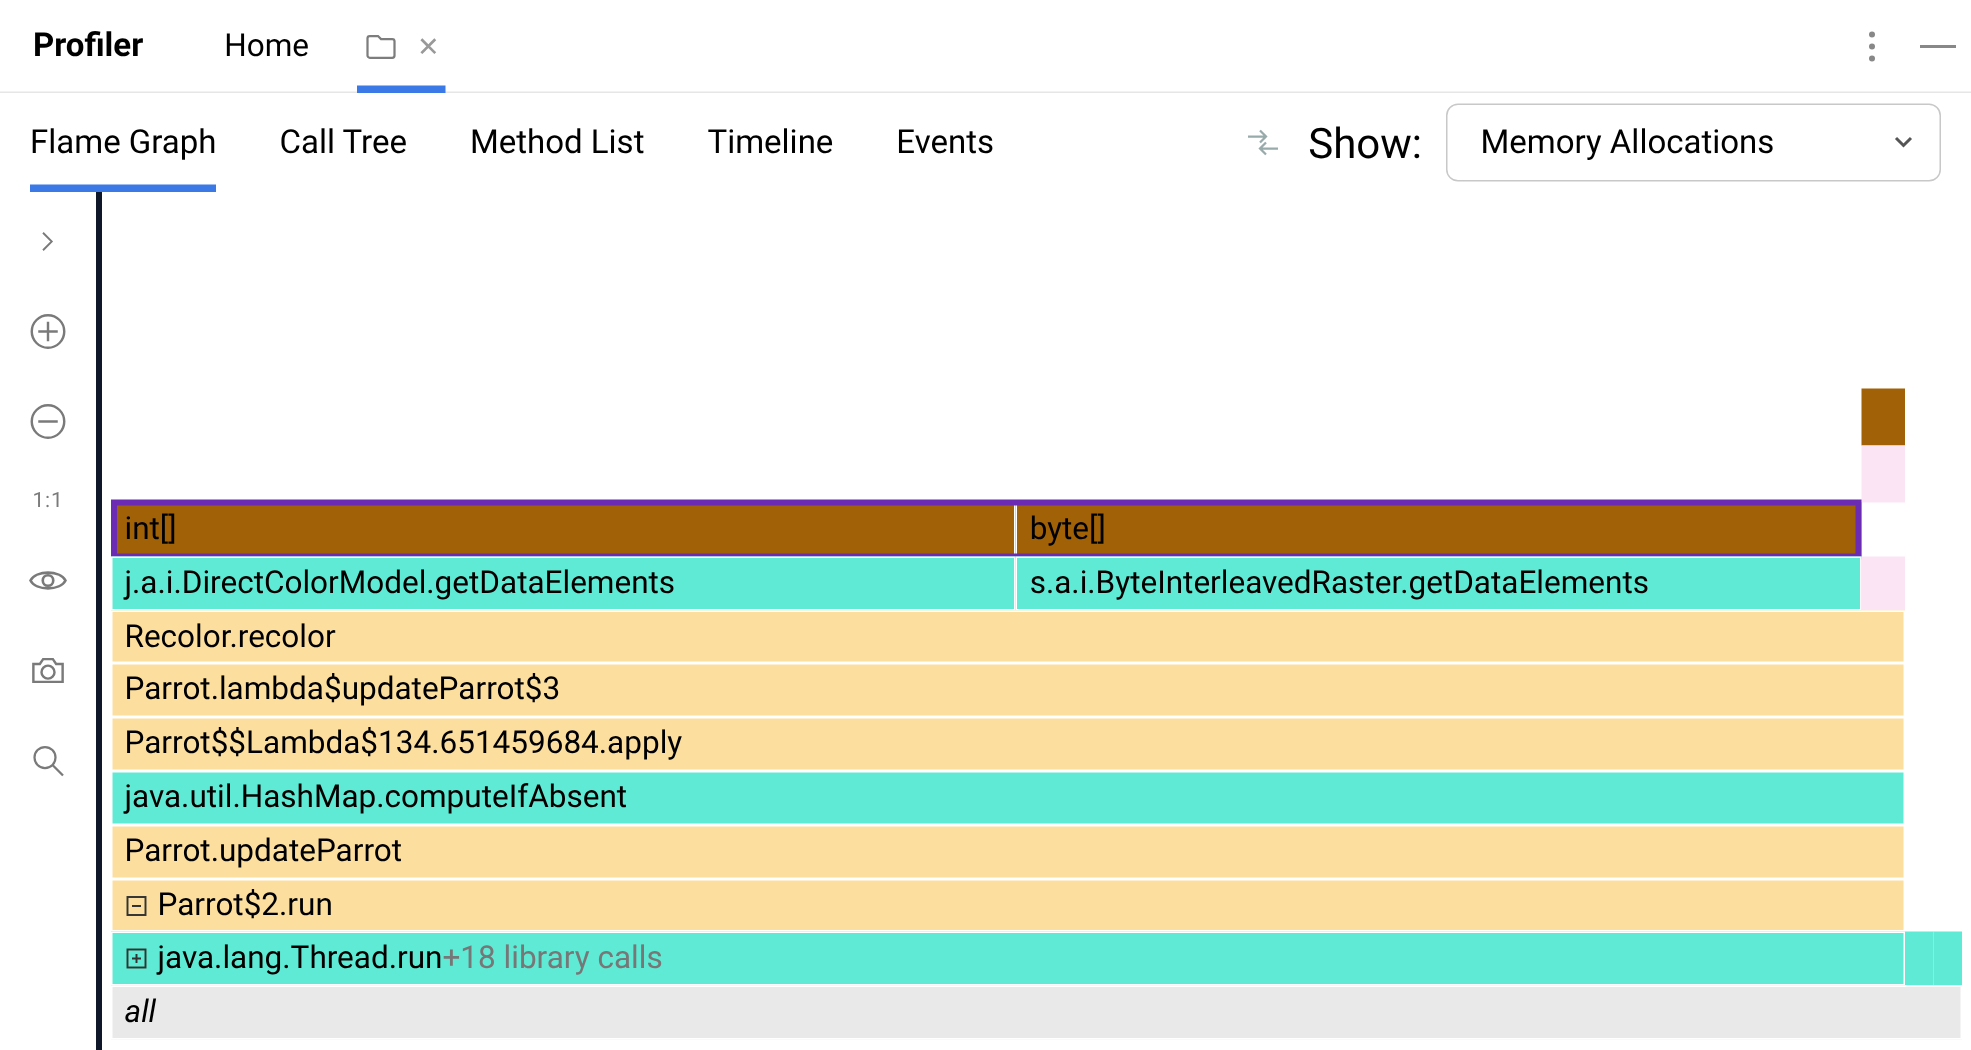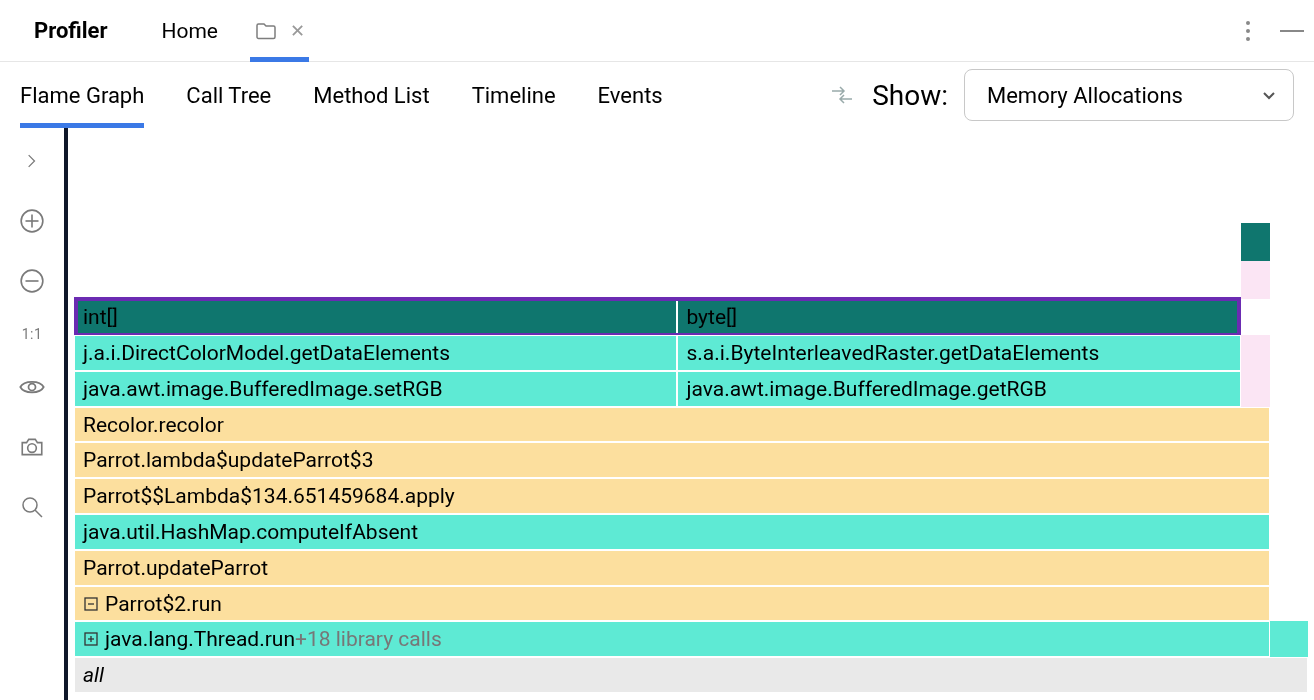--- a/index.html
+++ b/index.html
@@ -12,21 +12,21 @@
   height: 700px;
   overflow: hidden;
 }
 
 
 .topbar {
   display: flex;
   align-items: center;
   height: 62px;
   border-bottom: 1px solid #e6e6e6;
-  padding-left: 34px;
+  padding-left: 22px;
   padding-right: 10px;
 }
 .profiler-label {
   font-weight: 700;
   font-size: 22px;
   margin-right: 50px;
 }
 .tabbar {
   display: flex;
   align-items: center;
@@ -117,21 +117,21 @@
   display: flex;
   align-items: center;
   font-size: 21px;
   overflow: hidden;
   white-space: nowrap;
   cursor: pointer;
 }
 .c-gray  { background: #e9e9e9; }
 .c-lav   { background: #5eead4; text-align: center; }
 .c-amber { background: #fcdf9e; }
-.c-blue  { background: #0f766e; }
+.c-blue  { background: #a16207; }
 .c-pink  { background: #fbe5f4; }
 .expand-icn, .collapse-icn { display: inline-flex; width: 16px; height: 16px; margin-right: 6px; align-items: center; justify-content: center; }
 .expand-icn svg, .collapse-icn svg { width: 16px; height: 16px; stroke: #333; fill: none; stroke-width: 1.3; }
 .suffix { color: #777; }
 .highlight-box {
   position: absolute;
   border: 4px solid #6b2bb2;
   pointer-events: none;
 }
 .strip {
@@ -257,29 +257,20 @@
       <div class="row">
         <div class="frame c-lav" style="left:0%;width:48.9%;">
             <span>j.a.i.DirectColorModel.getDataElements</span>
           </div>
         <div class="frame c-lav" style="left:48.9%;width:45.7%;">
             <span>s.a.i.ByteInterleavedRaster.getDataElements</span>
           </div>
         <div class="strip c-pink" style="left:94.6%;width:2.3%;"></div>
       </div>
 
-      <div class="row">
-        <div class="frame c-lav" style="left:0%;width:48.9%;">
-            <span>java.awt.image.BufferedImage.setRGB</span>
-          </div>
-        <div class="frame c-lav" style="left:48.9%;width:45.7%;">
-            <span>java.awt.image.BufferedImage.getRGB</span>
-          </div>
-        <div class="strip c-pink" style="left:94.6%;width:2.3%;"></div>
-      </div>
 
       <div class="row">
         <div class="frame c-amber" style="left:0%;width:96.9%;">
             <span>Recolor.recolor</span>
           </div>
       </div>
 
       <div class="row">
         <div class="frame c-amber" style="left:0%;width:96.9%;">
             <span>Parrot.lambda$updateParrot$3</span>

